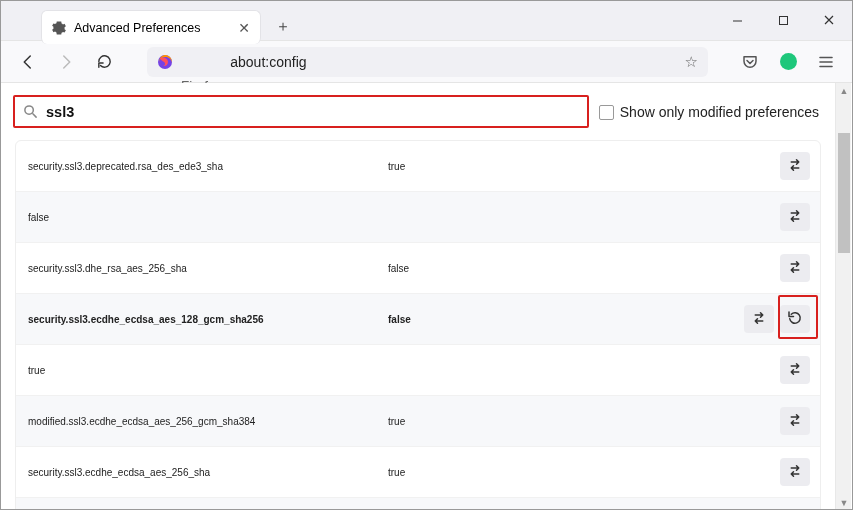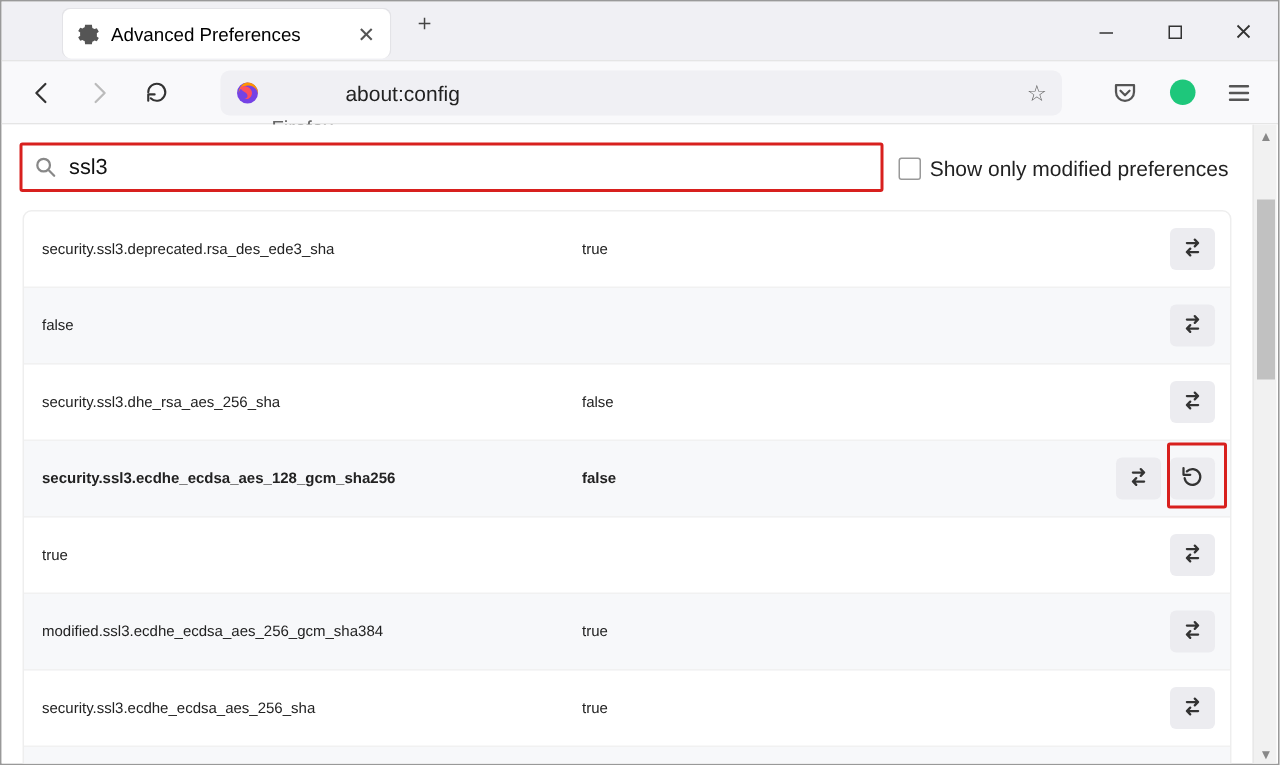--- a/index.html
+++ b/index.html
@@ -14,21 +14,21 @@
       background: #f0f0f0;
       overflow: hidden;
       position: relative;
       border: 1px solid #999;
     }
     
     .titlebar {
       height: 40px;
       background: #f0f0f4;
       display: flex;
-      align-items: flex-start;
+      align-items: flex-end;
       border-bottom: 1px solid #e5e5e5;
     }
     .tab {
       margin-left: 40px;
       height: 34px;
       background: #fff;
       border-radius: 6px;
       display: flex;
       align-items: center;
       padding: 0 10px;
@@ -192,20 +192,21 @@
       font-size: 14px;
       background: #fff;
     }
     .search-box input {
       flex: 1;
       border: none;
       outline: none;
       font-size: 14.5px;
       color: #111;
       background: transparent;
+      font-weight: bold;
     }
     .search-icon { width: 15px; height: 15px; color: #777; }
     .show-mod {
       display: flex;
       align-items: flex-end;
       gap: 6px;
       font-size: 14px;
       color: #222;
     }
     .show-mod .cb {

